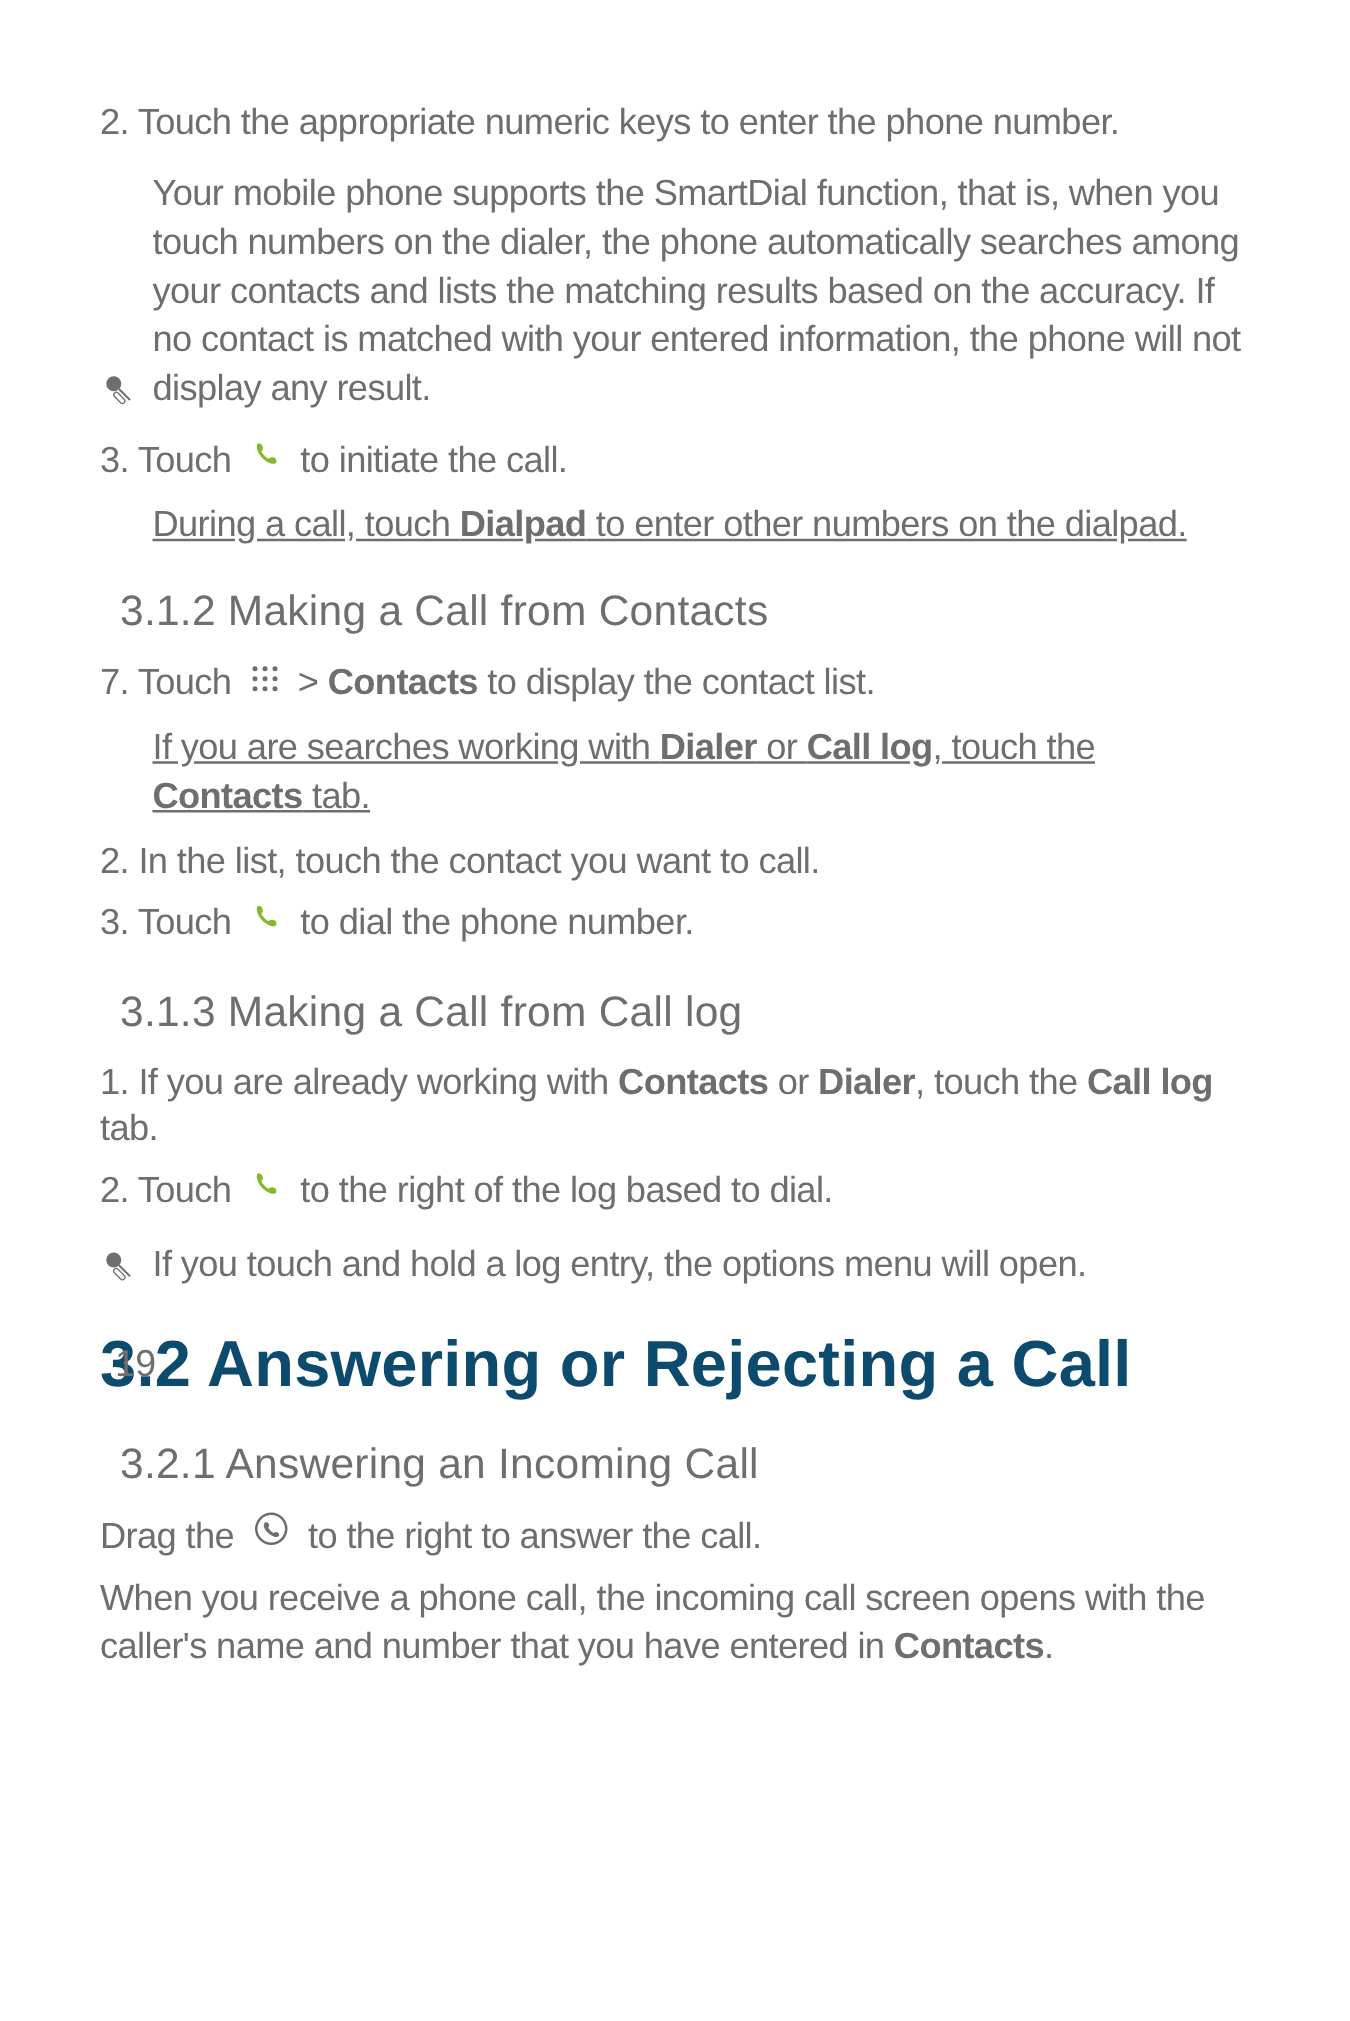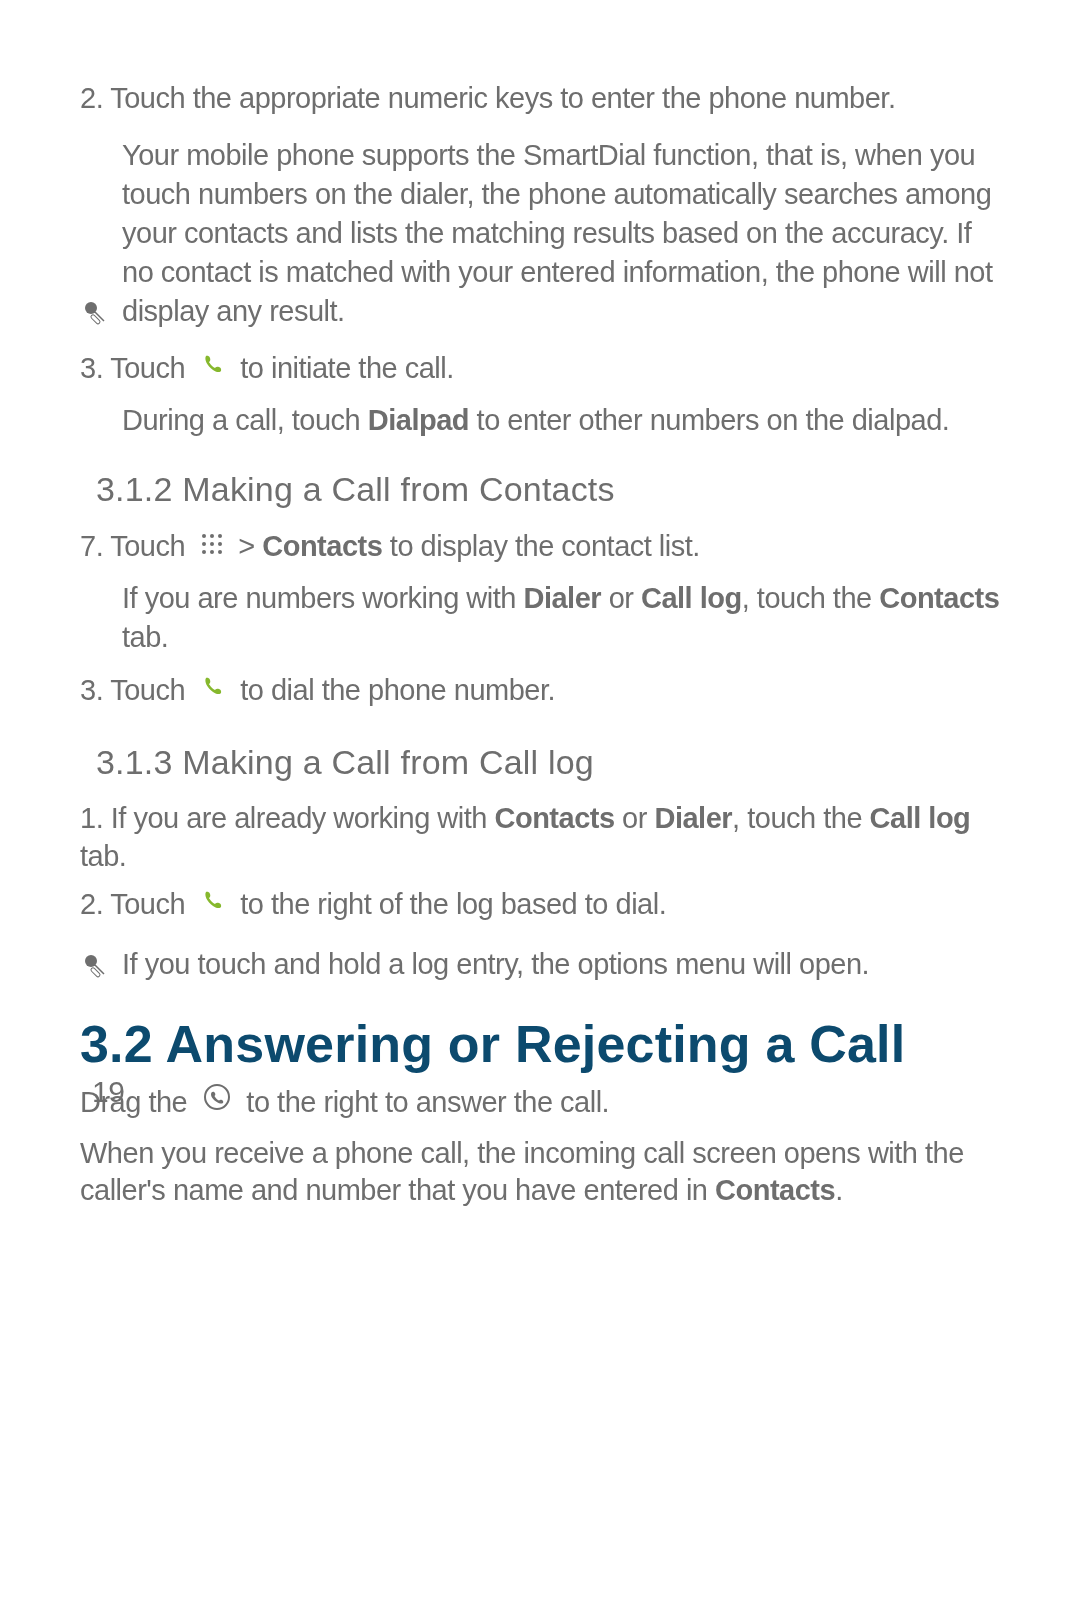--- a/index.html
+++ b/index.html
@@ -39,20 +39,21 @@
     font-size: 29px;
     line-height: 1.35;
     flex: 1;
   }
   .sub-indent {
     margin-left: 42px;
     font-size: 29px;
     line-height: 1.35;
     margin-top: 6px;
     margin-bottom: 14px;
+    text-decoration: underline;
   }
   .h2 {
     font-size: 34px;
     color: #6e6e6e;
     margin: 30px 0 18px 16px;
     font-weight: normal;
     letter-spacing: 0.2px;
   }
   .h1 {
     font-size: 52px;
@@ -125,23 +126,24 @@
             <circle cx="19" cy="11" r="2"></circle>
           <circle cx="3" cy="19" r="2"></circle>
             <circle cx="11" cy="19" r="2"></circle>
             <circle cx="19" cy="19" r="2"></circle>
         </g>
       </svg>
     </span>
     <span> &gt; </span><span class="bold">Contacts</span><span> to display the contact list.</span>
   </p>
   <p class="sub-indent">
-    <span>If you are numbers working with </span><span class="bold">Dialer</span><span> or </span><span class="bold">Call log</span><span>, touch the </span><span class="bold">Contacts</span><span> tab.</span>
-  </p>
-
+    <span>If you are searches working with </span><span class="bold">Dialer</span><span> or </span><span class="bold">Call log</span><span>, touch the </span><span class="bold">Contacts</span><span> tab.</span>
+  </p>
+
+  <p class="step">2. In the list, touch the contact you want to call.</p>
 
   <p class="step">
     <span>3. Touch </span>
     <span class="inline-icon">
       <svg width="24" height="24" viewBox="0 0 24 24">
         <path d="M5 3 C5 3 8 2 9 5 C10 8 8 9 8 9 C8 9 10 13 14 15 C14 15 15 13 18 14 C21 15 20 18 20 18 C20 18 18 21 12 17 C6 13 3 6 5 3 Z" fill="#86b82d"></path>
       </svg>
     </span>
     <span> to dial the phone number.</span>
   </p>
@@ -168,20 +170,21 @@
         <circle cx="11" cy="11" r="6" fill="#6e6e6e"></circle>
         <rect x="13" y="17" width="11" height="4" rx="2" fill="none" stroke="#6e6e6e" stroke-width="1" transform="rotate(45 13 17)"></rect>
         <line x1="15" y1="15" x2="24" y2="24" stroke="#6e6e6e" stroke-width="1.5"></line>
       </svg>
     </div>
     <div class="note-text">If you touch and hold a log entry, the options menu will open.</div>
   </div>
 
   <h1 class="h1">3.2  Answering or Rejecting a Call</h1>
 
+  <h2 class="h2">3.2.1  Answering an Incoming Call</h2>
 
   <p class="step">
     <span>Drag the </span>
     <span class="inline-icon">
       <svg width="28" height="28" viewBox="0 0 28 28">
         <circle cx="14" cy="14" r="12" fill="none" stroke="#6e6e6e" stroke-width="2"></circle>
         <path d="M9 9 C9 9 11 8 12 10 C13 12 11.5 13 11.5 13 C11.5 13 13 16 16 17.5 C16 17.5 17 16 19 17 C21 18 20 20 20 20 C20 20 18 22 13 18.5 C8 15 7 11 9 9 Z" fill="#6e6e6e"></path>
       </svg>
     </span>
     <span> to the right to answer the call.</span>

